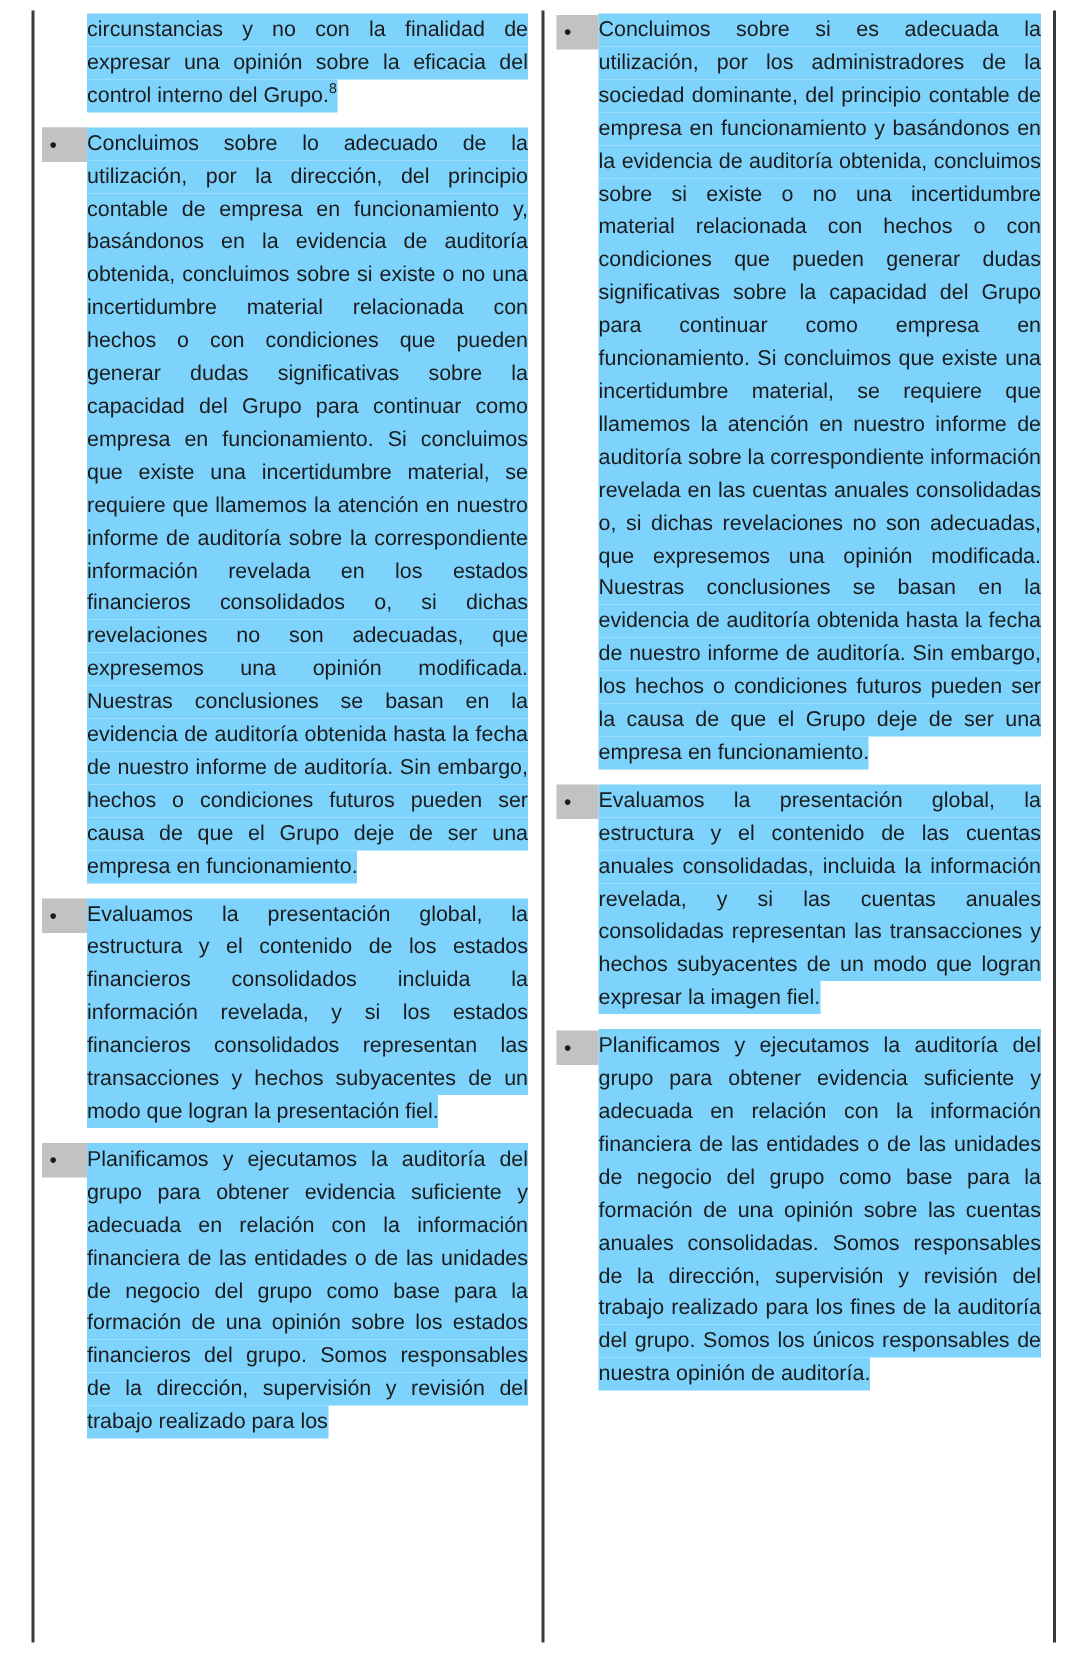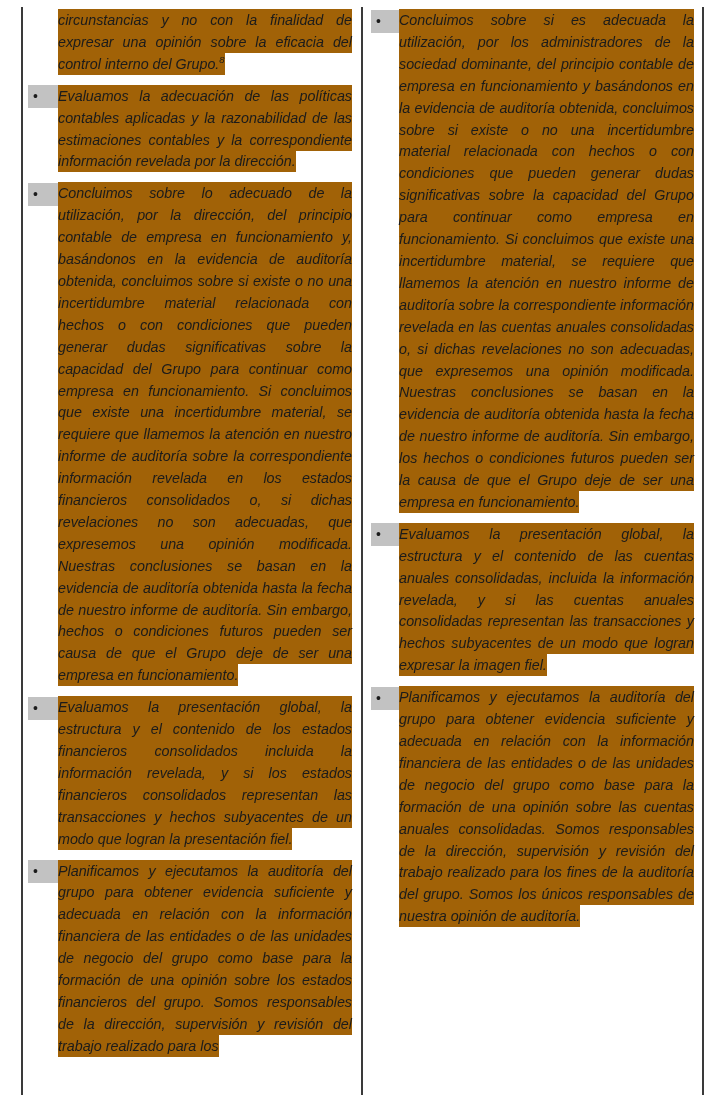--- a/index.html
+++ b/index.html
@@ -40,24 +40,23 @@
   .para {
     position: relative;
     margin: 0 0 10px 0;
     text-align: justify;
     hyphens: none;
   }
   .col-left  .para { padding-left: 34px; }
   .col-right .para { padding-left: 31px; }
 
   .hl {
-    background: #a16207;
+    background: #7dd3fc;
     padding: 3px 0;
     box-decoration-break: slice;
-    font-style: italic;
   }
 
   .marker {
     position: absolute;
     top: -0.5px;
     height: 23px;
     background: #c2c2c2;
     line-height: 22px;
   }
   .col-left  .marker { left: 4px; width: 30px; }
@@ -85,21 +84,20 @@
   <div class="vline vline-right"></div>
 
   <div class="col col-left">
 
     <div class="para">
       <span class="hl"><span>circunstancias y no con la finalidad de expresar una opinión sobre la eficacia del control interno del Grupo.</span><sup class="fnref">8</sup></span>
     </div>
 
     <div class="para">
       <span class="marker"><span class="dot">•</span></span>
-      <span class="hl">Evaluamos la adecuación de las políticas contables aplicadas y la razonabilidad de las estimaciones contables y la correspondiente información revelada por la dirección.</span>
     </div>
 
     <div class="para">
       <span class="marker"><span class="dot">•</span></span>
       <span class="hl">Concluimos sobre lo adecuado de la utilización, por la dirección, del principio contable de empresa en funcionamiento y, basándonos en la evidencia de auditoría obtenida, concluimos sobre si existe o no una incertidumbre material relacionada con hechos o con condiciones que pueden generar dudas significativas sobre la capacidad del Grupo para continuar como empresa en funcionamiento. Si concluimos que existe una incertidumbre material, se requiere que llamemos la atención en nuestro informe de auditoría sobre la correspondiente información revelada en los estados financieros consolidados o, si dichas revelaciones no son adecuadas, que expresemos una opinión modificada. Nuestras conclusiones se basan en la evidencia de auditoría obtenida hasta la fecha de nuestro informe de auditoría. Sin embargo, hechos o condiciones futuros pueden ser causa de que el Grupo deje de ser una empresa en funcionamiento.</span>
     </div>
 
     <div class="para">
       <span class="marker"><span class="dot">•</span></span>
       <span class="hl">Evaluamos la presentación global, la estructura y el contenido de los estados financieros consolidados incluida la información revelada, y si los estados financieros consolidados representan las transacciones y hechos subyacentes de un modo que logran la presentación fiel.</span>

